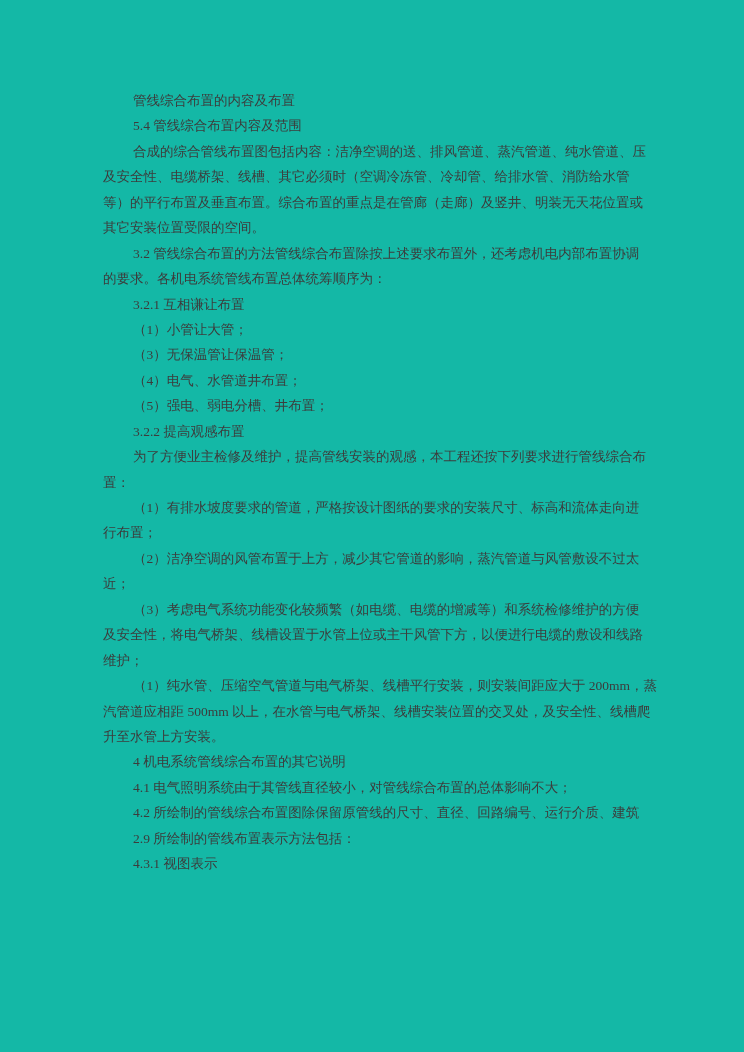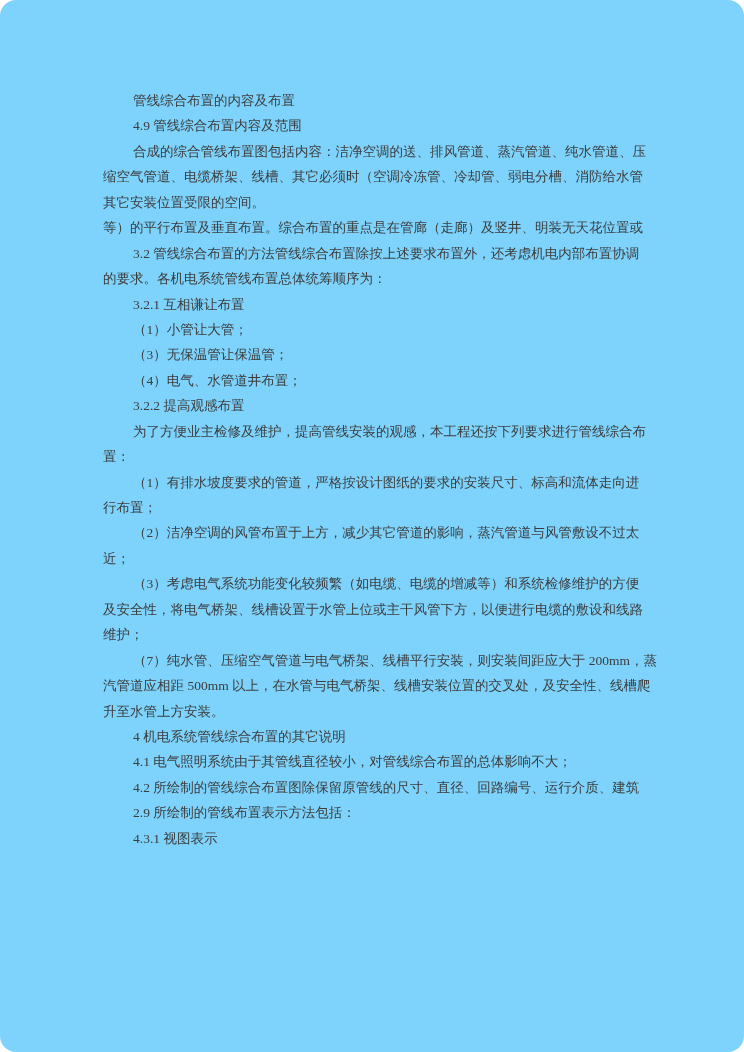--- a/index.html
+++ b/index.html
@@ -4,23 +4,22 @@
 <style>
   html, body {
     margin: 0;
     padding: 0;
     background: #ffffff;
   }
   .page {
     position: relative;
     width: 744px;
     height: 1052px;
-    background: #7dd3fc;
+    background: #14b8a6;
     overflow: hidden;
-    border-radius: 16px;
   }
   .content {
     position: absolute;
     left: 103px;
     top: 88px;
     width: 546px;
     font-family: "Liberation Serif", "DejaVu Serif", serif;
     font-size: 13.5px;
     line-height: 25.45px;
     color: #3c3c3c;
@@ -33,42 +32,43 @@
   .line.indent {
     text-indent: 30px;
   }
 </style>
 </head>
 <body>
 
 <div class="page">
   <div class="content" id="document-content">
       <div class="line indent">管线综合布置的内容及布置</div>
-      <div class="line indent">4.9 管线综合布置内容及范围</div>
+      <div class="line indent">5.4 管线综合布置内容及范围</div>
       <div class="line indent">合成的综合管线布置图包括内容：洁净空调的送、排风管道、蒸汽管道、纯水管道、压</div>
-      <div class="line">缩空气管道、电缆桥架、线槽、其它必须时（空调冷冻管、冷却管、弱电分槽、消防给水管</div>
+      <div class="line">及安全性、电缆桥架、线槽、其它必须时（空调冷冻管、冷却管、给排水管、消防给水管</div>
+      <div class="line">等）的平行布置及垂直布置。综合布置的重点是在管廊（走廊）及竖井、明装无天花位置或</div>
       <div class="line">其它安装位置受限的空间。</div>
-      <div class="line">等）的平行布置及垂直布置。综合布置的重点是在管廊（走廊）及竖井、明装无天花位置或</div>
       <div class="line indent">3.2 管线综合布置的方法管线综合布置除按上述要求布置外，还考虑机电内部布置协调</div>
       <div class="line">的要求。各机电系统管线布置总体统筹顺序为：</div>
       <div class="line indent">3.2.1 互相谦让布置</div>
       <div class="line indent">（1）小管让大管；</div>
       <div class="line indent">（3）无保温管让保温管；</div>
       <div class="line indent">（4）电气、水管道井布置；</div>
+      <div class="line indent">（5）强电、弱电分槽、井布置；</div>
       <div class="line indent">3.2.2 提高观感布置</div>
       <div class="line indent">为了方便业主检修及维护，提高管线安装的观感，本工程还按下列要求进行管线综合布</div>
       <div class="line">置：</div>
       <div class="line indent">（1）有排水坡度要求的管道，严格按设计图纸的要求的安装尺寸、标高和流体走向进</div>
       <div class="line">行布置；</div>
       <div class="line indent">（2）洁净空调的风管布置于上方，减少其它管道的影响，蒸汽管道与风管敷设不过太</div>
       <div class="line">近；</div>
       <div class="line indent">（3）考虑电气系统功能变化较频繁（如电缆、电缆的增减等）和系统检修维护的方便</div>
       <div class="line">及安全性，将电气桥架、线槽设置于水管上位或主干风管下方，以便进行电缆的敷设和线路</div>
       <div class="line">维护；</div>
-      <div class="line indent">（7）纯水管、压缩空气管道与电气桥架、线槽平行安装，则安装间距应大于 200mm，蒸</div>
+      <div class="line indent">（1）纯水管、压缩空气管道与电气桥架、线槽平行安装，则安装间距应大于 200mm，蒸</div>
       <div class="line">汽管道应相距 500mm 以上，在水管与电气桥架、线槽安装位置的交叉处，及安全性、线槽爬</div>
       <div class="line">升至水管上方安装。</div>
       <div class="line indent">4 机电系统管线综合布置的其它说明</div>
       <div class="line indent">4.1 电气照明系统由于其管线直径较小，对管线综合布置的总体影响不大；</div>
       <div class="line indent">4.2 所绘制的管线综合布置图除保留原管线的尺寸、直径、回路编号、运行介质、建筑</div>
       <div class="line indent">2.9 所绘制的管线布置表示方法包括：</div>
       <div class="line indent">4.3.1 视图表示</div>
     </div>
 </div>
 

